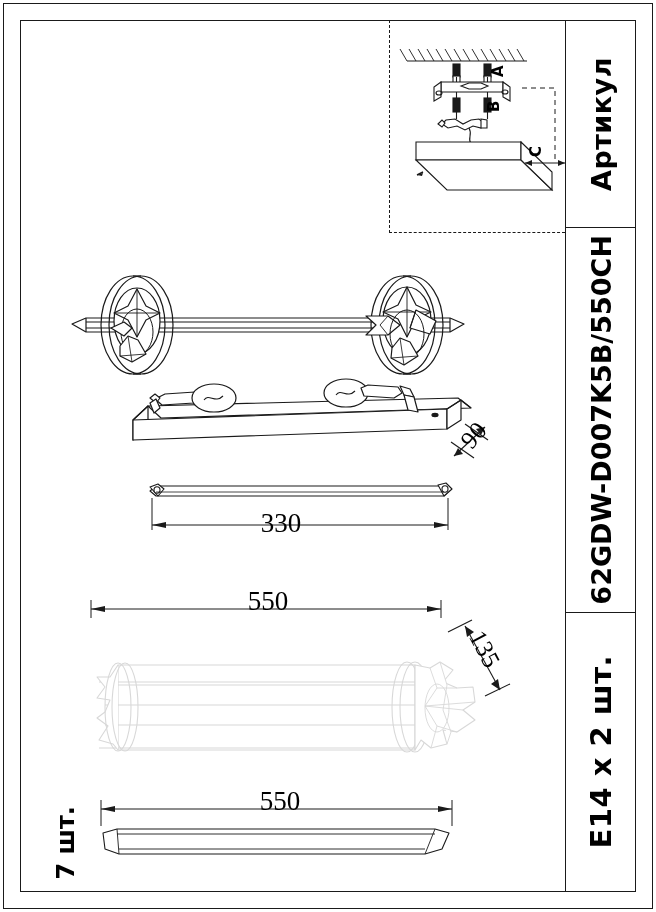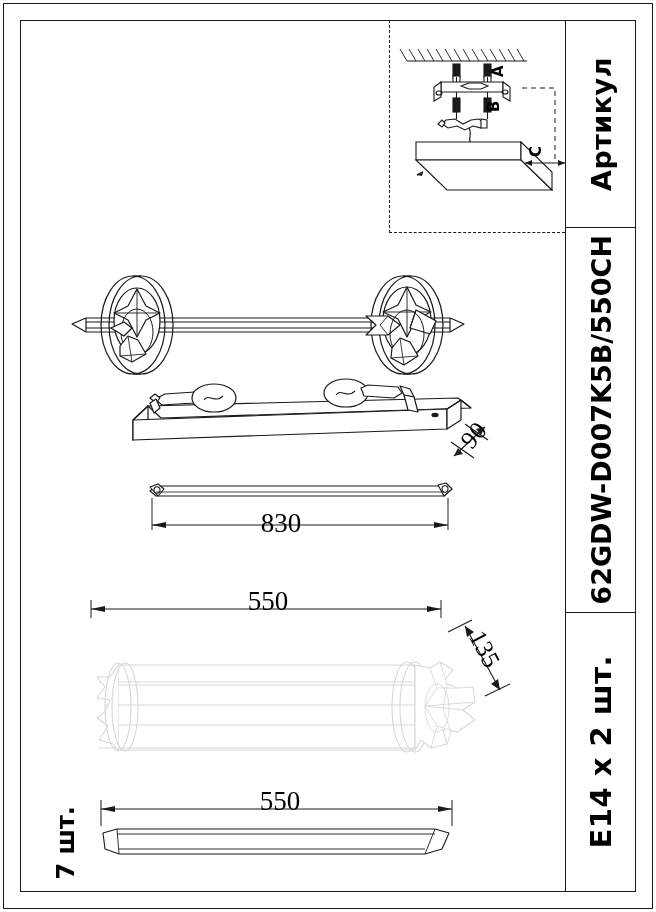--- a/index.html
+++ b/index.html
@@ -284,21 +284,21 @@
       <line x1="16" y1="14" x2="304" y2="14" stroke-width="0.8"></line>
     </g>
     <g stroke="#1a1a1a" stroke-width="1" fill="none">
       <line x1="12" y1="20" x2="12" y2="52"></line>
       <line x1="308" y1="20" x2="308" y2="52"></line>
       <line x1="12" y1="47" x2="308" y2="47"></line>
     </g>
     <polygon points="12,47 26,44 26,50" fill="#1a1a1a"></polygon>
     <polygon points="308,47 294,44 294,50" fill="#1a1a1a"></polygon>
   </svg>
-  <div class="dimtext" style="left:281px; top:508px; font-size:27px; transform: translateX(-50%);">830</div>
+  <div class="dimtext" style="left:281px; top:508px; font-size:27px; transform: translateX(-50%);">330</div>
 
   <svg class="sv" style="left:88px; top:598px;" width="360" height="22" viewBox="0 0 360 22">
     <g stroke="#1a1a1a" stroke-width="1" fill="none">
       <line x1="3" y1="2" x2="3" y2="20"></line>
       <line x1="353" y1="2" x2="353" y2="20"></line>
       <line x1="3" y1="11" x2="353" y2="11"></line>
     </g>
     <polygon points="3,11 17,8 17,14" fill="#1a1a1a"></polygon>
     <polygon points="353,11 339,8 339,14" fill="#1a1a1a"></polygon>
   </svg>

